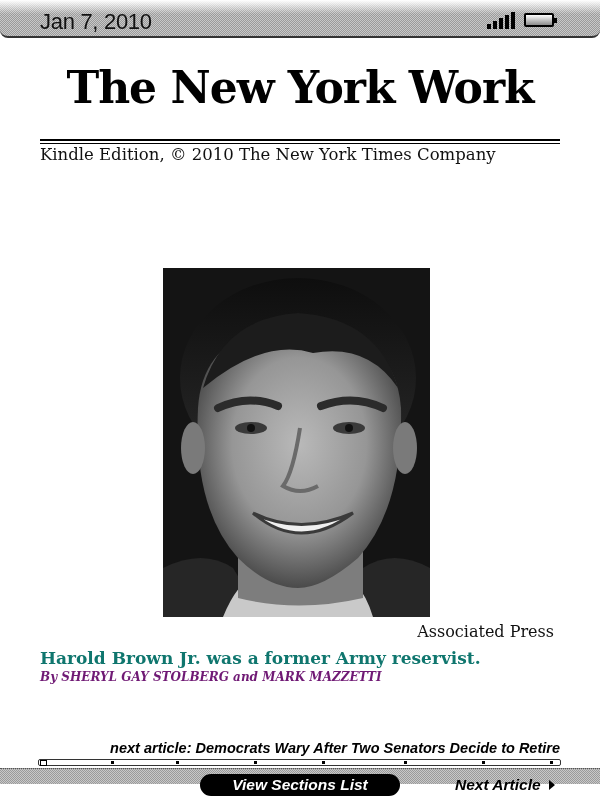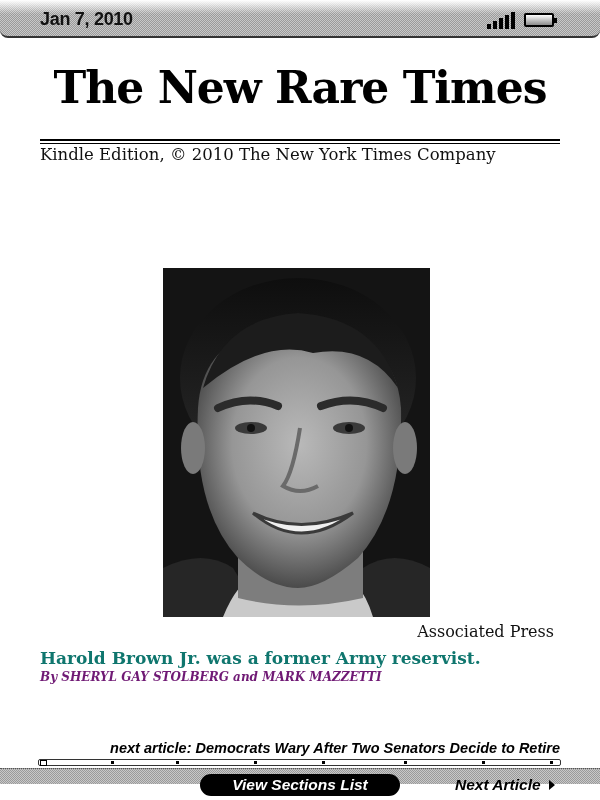--- a/index.html
+++ b/index.html
@@ -37,22 +37,22 @@
       border-bottom-right-radius: 8px;
       box-sizing: border-box;
     }
     .status-bar .fade {
       position: absolute; left: 0; top: 0; right: 0; height: 14px;
       background: linear-gradient(#ffffff, rgba(255,255,255,0));
     }
     .date {
       position: absolute;
       left: 40px; top: 9px;
-      font-size: 18px;
-      font-weight: bold;
+      font-size: 22px;
+      font-weight: normal;
       letter-spacing: -0.3px;
       color: #111;
     }
     .signal {
       position: absolute;
       left: 487px; top: 11px;
       width: 28px; height: 18px;
     }
     .signal span {
       position: absolute;
@@ -242,21 +242,21 @@
     <div class="signal">
       <span style="left:0;height:5px"></span>
       <span style="left:6px;height:8px"></span>
       <span style="left:12px;height:11px"></span>
       <span style="left:18px;height:14px"></span>
       <span style="left:24px;height:17px"></span>
     </div>
     <div class="battery"></div>
   </div>
 
-  <div class="masthead">The New Rare Times</div>
+  <div class="masthead">The New York Work</div>
   <div class="rule-double"></div>
   <div class="edition">Kindle Edition, © 2010 The New York Times Company</div>
 
 
   <div class="photo">
     <svg width="267" height="349" viewBox="0 0 267 349" xmlns="http://www.w3.org/2000/svg">
       <defs>
         <radialGradient id="faceG" cx="50%" cy="45%" r="55%">
           <stop offset="0%" stop-color="#b9b9b9"></stop>
           <stop offset="60%" stop-color="#969696"></stop>

